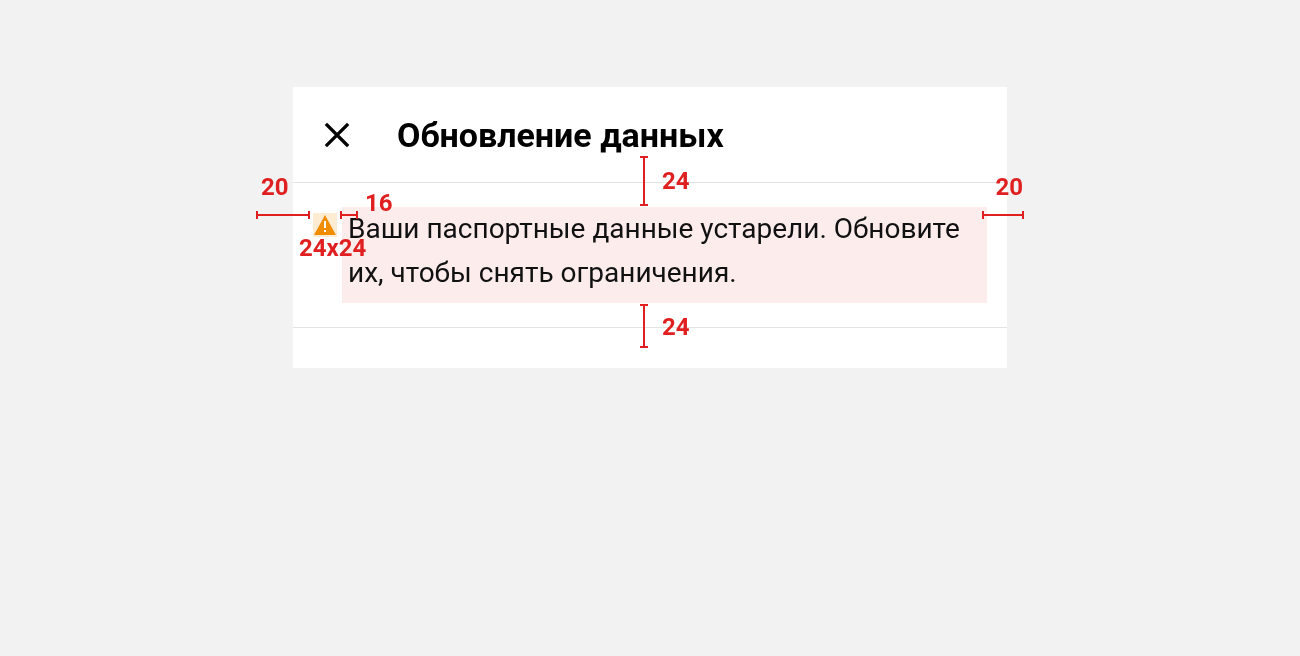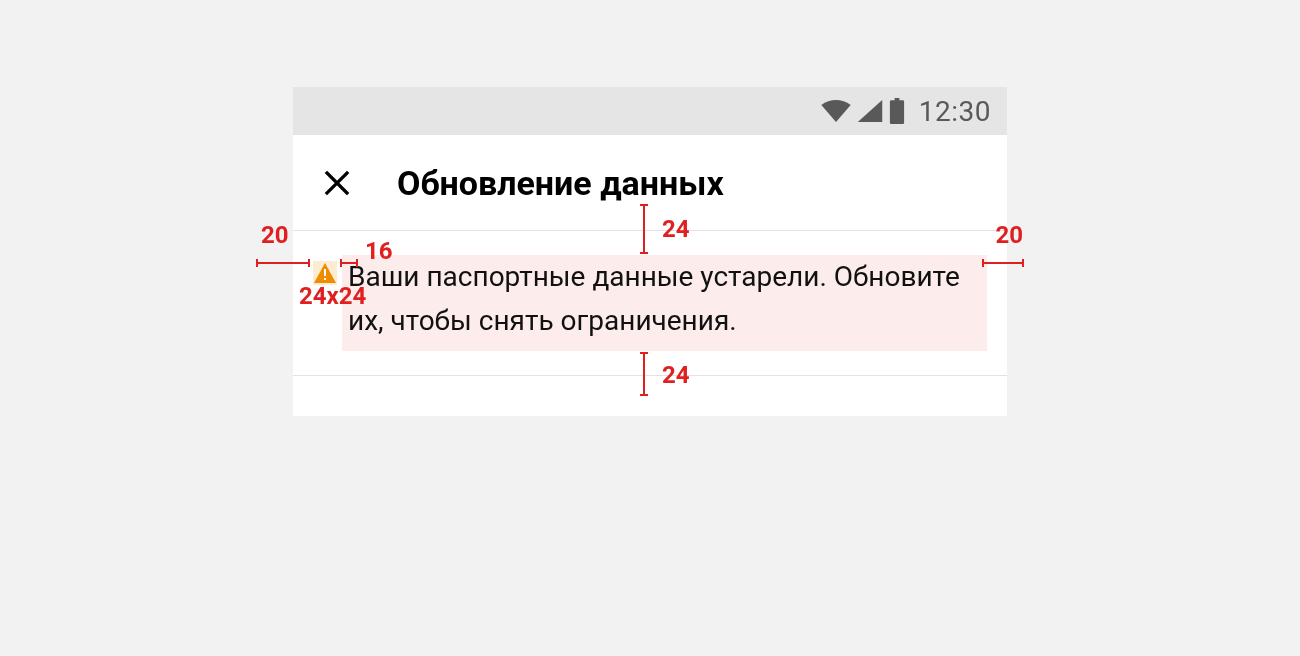--- a/index.html
+++ b/index.html
@@ -116,38 +116,20 @@
 
   
   .a-size { left: 6px; top: 51px; }
 </style>
 </head>
 <body>
 
 <div class="canvas">
   <div class="device">
 
-    <div class="status-bar">
-      <span>
-        <svg class="icon-svg" width="30" height="22" viewBox="0 0 24 18">
-            <path fill="#595959" d="M12 18 L24 4 C17 -1.3 7 -1.3 0 4 Z"></path>
-          </svg>
-      </span>
-      <span>
-        <svg class="icon-svg" width="26" height="22" viewBox="0 0 20 18">
-            <path fill="#595959" d="M0 18 L20 18 L20 0 Z"></path>
-          </svg>
-      </span>
-      <span>
-        <svg class="icon-svg" width="16" height="26" viewBox="0 0 12 22">
-            <path fill="#595959" d="M4 0h4v2h3a1 1 0 0 1 1 1v18a1 1 0 0 1-1 1H1a1 1 0 0 1-1-1V3a1 1 0 0 1 1-1h3V0z"></path>
-          </svg>
-      </span>
-      <span class="clock">12:30</span>
-    </div>
 
     <div class="app-bar">
       <div class="close-btn">
         <svg width="30" height="30" viewBox="0 0 24 24">
             <path stroke="#000" stroke-width="2.6" stroke-linecap="square" fill="none" d="M4 4 L20 20 M20 4 L4 20"></path>
           </svg>
       </div>
       <div class="title">Обновление данных</div>
     </div>
 

